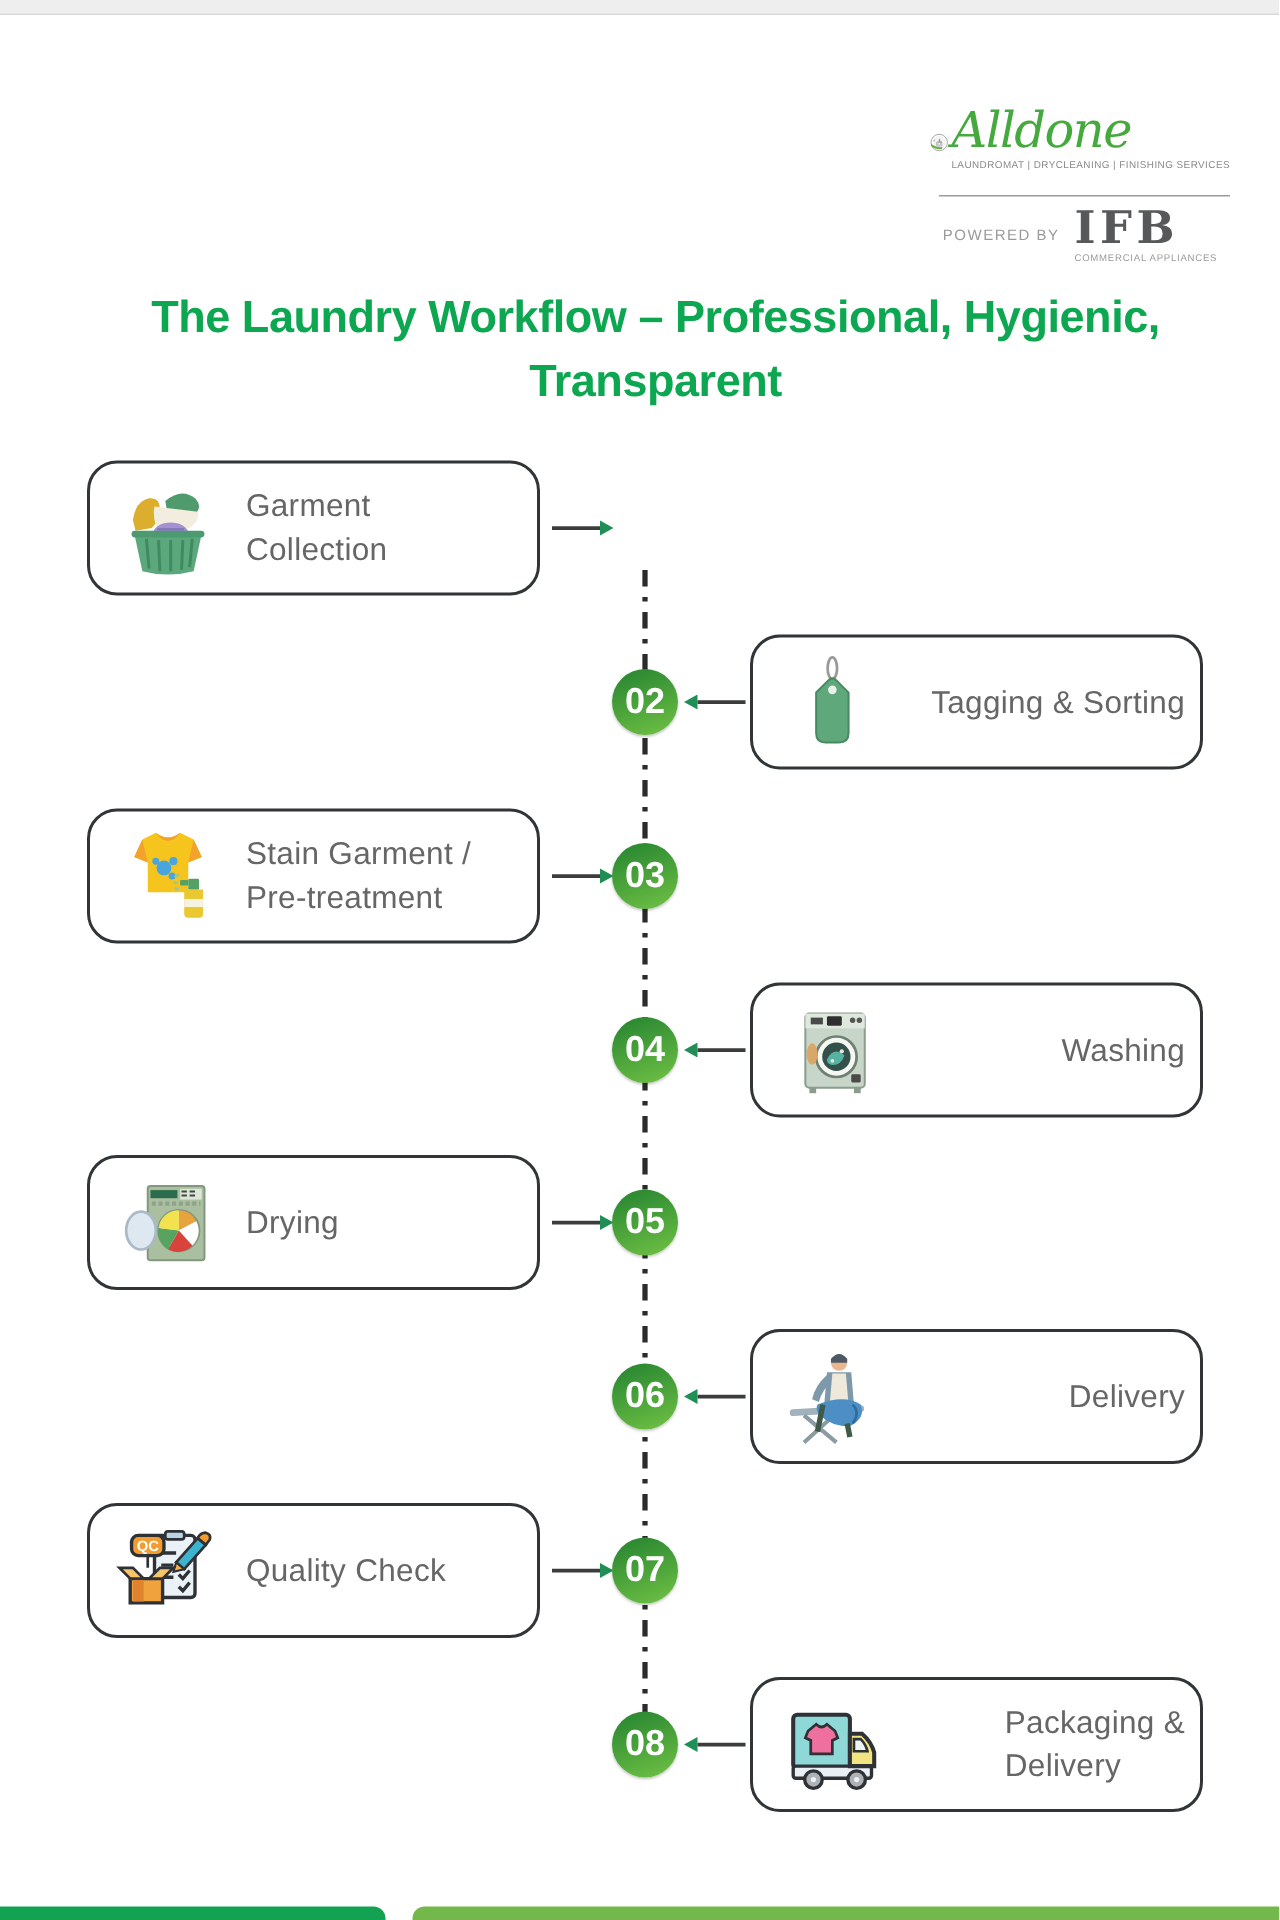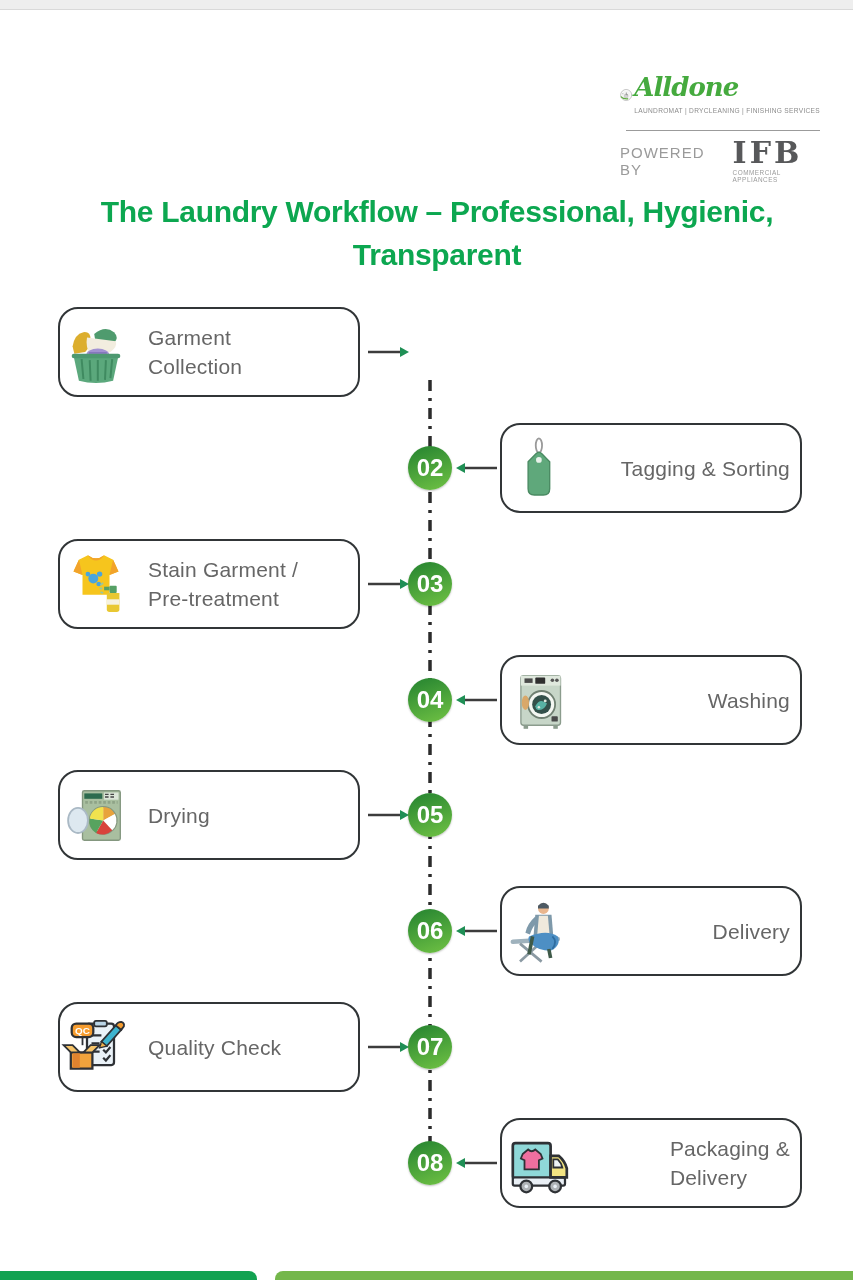--- a/index.html
+++ b/index.html
@@ -4,42 +4,42 @@
 <style>
   html,body{margin:0;padding:0;background:#fff;}
   .canvas{position:relative;width:853px;height:1280px;background:#ffffff;overflow:hidden;
           font-family:"Liberation Sans",sans-serif;}
   
   .top-strip{position:absolute;left:0;top:0;width:853px;height:9px;background:#eeeeee;border-bottom:1px solid #d9d9d9;}
   
   .logo{position:absolute;left:620px;top:68px;width:200px;}
   .logo-row1{display:flex;align-items:flex-start;}
   .brand-col{margin-left:2px;}
-  .brand{font-family:"DejaVu Serif",serif;font-style:italic;font-weight:bold;font-size:26px;
+  .brand{font-family:"DejaVu Serif",serif;font-style:italic;font-weight:normal;font-size:33px;
          color:#45aa3e;line-height:38px;letter-spacing:-1px;}
   .services{font-size:6.6px;color:#8b8b8b;letter-spacing:0.3px;white-space:nowrap;margin-top:1px;}
   .logo-divider{height:1px;background:#9b9b9b;margin:8px 0 7px 6px;}
   .powered-row{display:flex;align-items:center;justify-content:center;gap:10px;}
-  .powered{font-size:15px;color:#9a9a9a;letter-spacing:1px;}
+  .powered{font-size:10px;color:#9a9a9a;letter-spacing:1px;}
   .ifb-col{text-align:left;}
   .ifb{font-family:"DejaVu Serif",serif;font-weight:bold;font-size:30px;color:#57585a;
        letter-spacing:3px;line-height:30px;}
   .ifb-sub{font-size:6.4px;color:#9a9a9a;letter-spacing:0.5px;margin-top:1px;}
   
   .page-title{position:absolute;left:57px;top:190px;width:760px;font-size:30px;font-weight:bold;
               color:#0ca750;line-height:43px;letter-spacing:-0.3px;text-align:center;}
   
   .timeline{position:absolute;left:427px;top:380px;}
   .num{position:absolute;left:408px;width:44px;height:44px;border-radius:50%;
        background:linear-gradient(160deg,#2f8c33 15%,#69bc42 90%);
        color:#ffffff;font-size:24px;font-weight:bold;display:flex;align-items:center;justify-content:center;
        box-shadow:0 1px 2px rgba(0,0,0,0.25);}
   
   .card{position:absolute;width:302px;height:90px;background:#ffffff;border:2.5px solid #313537;
-        border-radius:20px;display:flex;align-items:center;gap:16px;padding:0 10px 0 0;box-sizing:border-box;}
+        border-radius:20px;display:flex;align-items:center;gap:16px;padding:0 10px 0 16px;box-sizing:border-box;}
   .card.left{left:58px;}
   .card.right{left:500px;justify-content:space-between;}
   .card svg.stepicon{flex-shrink:0;}
   .label{font-size:21px;color:#666666;line-height:29px;letter-spacing:0.2px;}
   .label div:empty{display:none;}
   .arrow{position:absolute;}
   
   .bar-left{position:absolute;left:0;top:1271px;width:257px;height:9px;background:#12a251;border-radius:0 8px 0 0;}
   .bar-right{position:absolute;left:275px;top:1271px;width:578px;height:9px;background:#74b74b;border-radius:8px 0 0 0;}
 </style>

